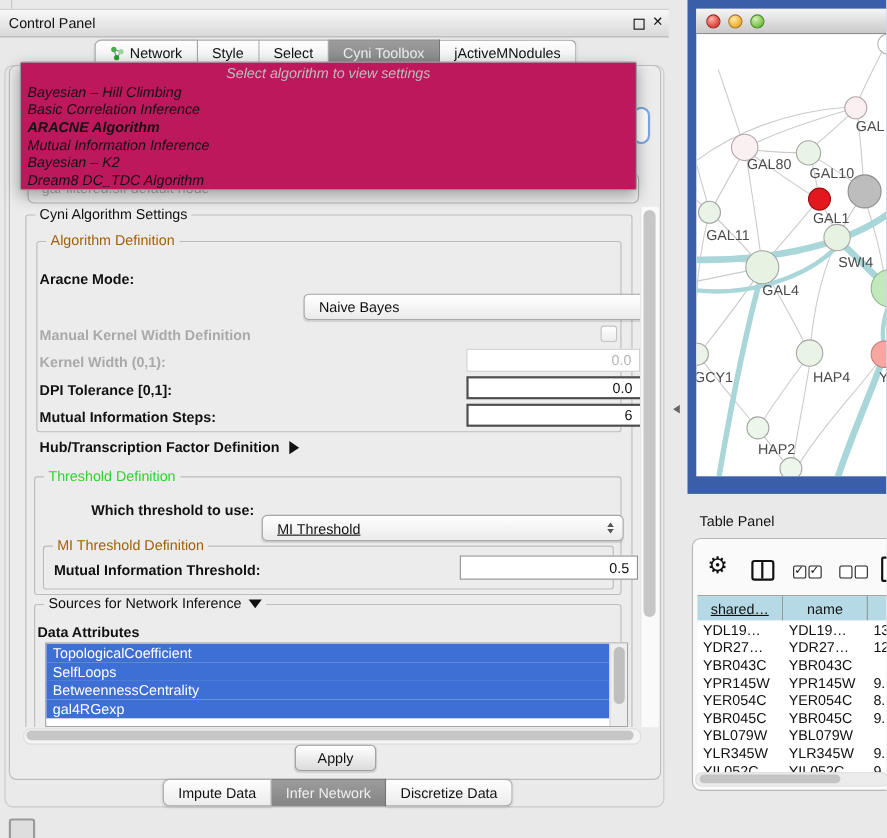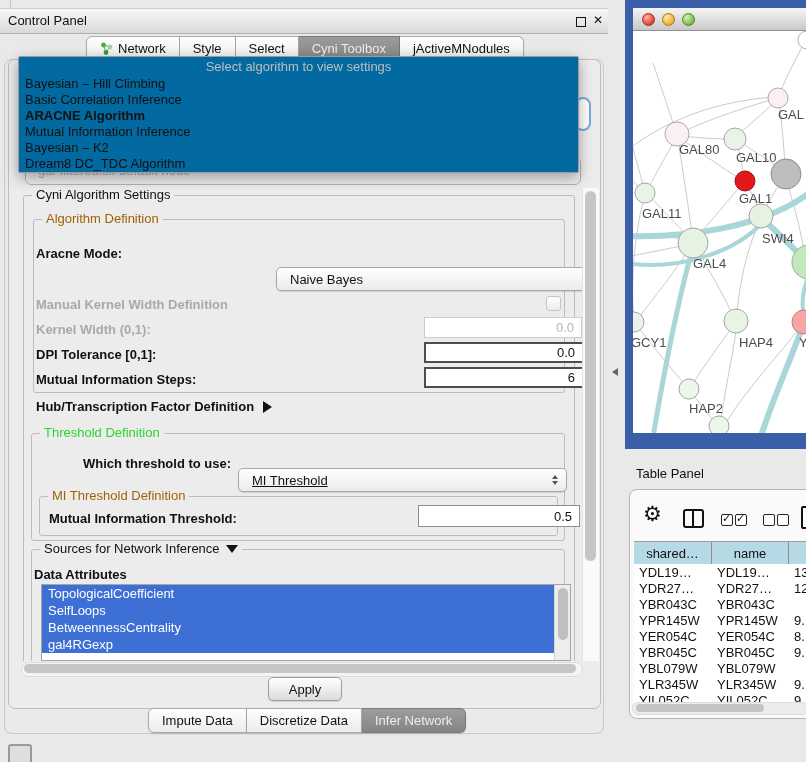--- a/index.html
+++ b/index.html
@@ -26,22 +26,22 @@
   #panel-outer{left:4px;top:59px;width:598px;height:673px;border:1px solid #c9c9c9;border-radius:8px;background:#eaeaea;}
   #cp-container{left:8px;top:59px;width:591px;height:648px;border:1px solid #bdbdbd;border-radius:7px;background:#ececec;}
 
   
   #net-combo{left:16px;top:97px;width:554px;height:26px;border:1px solid #b3b3b3;border-radius:6px;
     background:linear-gradient(#fcfcfc,#ededed);overflow:hidden;}
   #net-combo .val{position:absolute;left:12px;top:5px;color:#adadad;white-space:nowrap;}
   #focus-sliver{left:566px;top:37px;width:12px;height:30px;border:2px solid #7da7e0;border-radius:8px;background:#fff;z-index:5;}
 
   
-  #algo-popup{position:absolute;left:18px;top:56px;width:559px;height:115px;background:#0369a1;
-    border:1px solid #9b9b9b;border-radius:2px;box-shadow:0 5px 14px rgba(0,0,0,0.35);z-index:30;overflow:hidden;}
+  #algo-popup{position:absolute;left:18px;top:56px;width:559px;height:115px;background:#be185d;
+    border:1px solid #9b9b9b;border-radius:2px;box-shadow:0 5px 14px rgba(0,0,0,0.35);z-index:30;overflow:hidden;font-style:italic;}
   .popup-prompt{height:19px;line-height:19px;text-align:center;color:#bdbdbd;}
   .popup-item{height:16px;line-height:16px;padding-left:6px;white-space:nowrap;}
   .popup-item.bold{font-weight:bold;}
 
   
   #settings-vp{left:8px;top:127px;width:565px;height:474px;overflow:hidden;background:#ececec;}
   .groupbox{position:absolute;border:1px solid #bcbcbc;border-radius:3px;}
   .groupbox>.legend{position:absolute;top:-9px;left:8px;background:#ececec;padding:0 4px;line-height:15px;white-space:nowrap;display:flex;align-items:center;gap:6px;}
   .legend.blue{color:#a16207;}
   .legend.green{color:#2fd42f;}
@@ -262,25 +262,25 @@
         <div class="popup-item">Mutual Information Inference</div>
         <div class="popup-item">Bayesian – K2</div>
         <div class="popup-item">Dream8 DC_TDC Algorithm</div>
       </div>
   </div>
 
   <div id="bottom-tabs" class="tabbar" style="left:148px;top:708px;">
       <div class="tab">
         <span>Impute Data</span>
       </div>
-      <div class="tab">
-        <span>Discretize Data</span>
-      </div>
       <div class="tab selected">
         <span>Infer Network</span>
+      </div>
+      <div class="tab">
+        <span>Discretize Data</span>
       </div>
     </div>
 
   <div id="splitter-arrow" class="abs"></div>
 
   <div id="net-frame" class="abs"></div>
   <div id="net-window" class="abs">
     <div id="net-titlebar">
       <span class="mac-btn mac-red"></span>
       <span class="mac-btn mac-yellow"></span>
@@ -355,21 +355,21 @@
   <span id="tp-title" class="abs">Table Panel</span>
   <div id="tp-box" class="abs">
     <span id="tp-gear">⚙︎</span>
     <span id="tp-cols"></span>
     <span class="cbx checked" style="left:91px;top:24px;"></span>
     <span class="cbx checked" style="left:105px;top:24px;"></span>
     <span class="cbx" style="left:133px;top:24px;"></span>
     <span class="cbx" style="left:147px;top:24px;"></span>
     <span id="tp-doc"></span>
     <div id="tp-header">
-        <div class="th" style="width: 78px;">shared…</div>
+        <div class="th" style="width: 78px; text-decoration: underline;">shared…</div>
         <div class="th" style="width: 77px;">name</div>
         <div class="th" style="width: 60px;"></div>
       </div>
     <div id="tp-rows">
         <div class="tr">
           <div class="td" style="width: 78px;">YDL19…</div>
           <div class="td" style="width: 77px;">YDL19…</div>
           <div class="td" style="width: 60px;">13</div>
         </div>
         <div class="tr">

